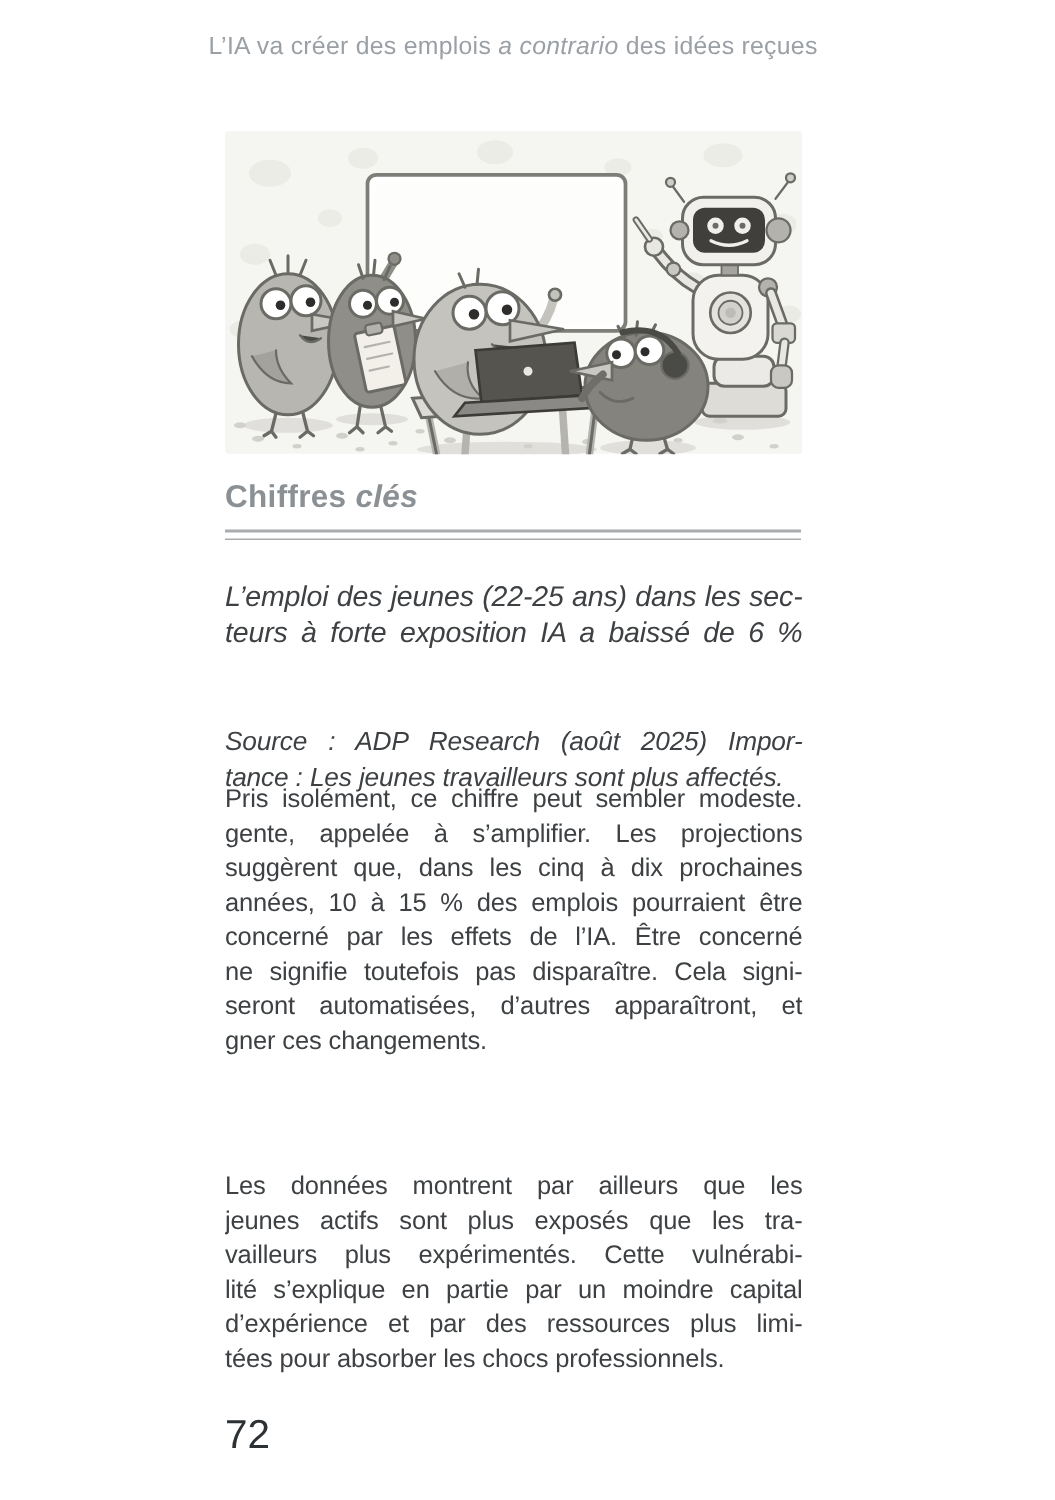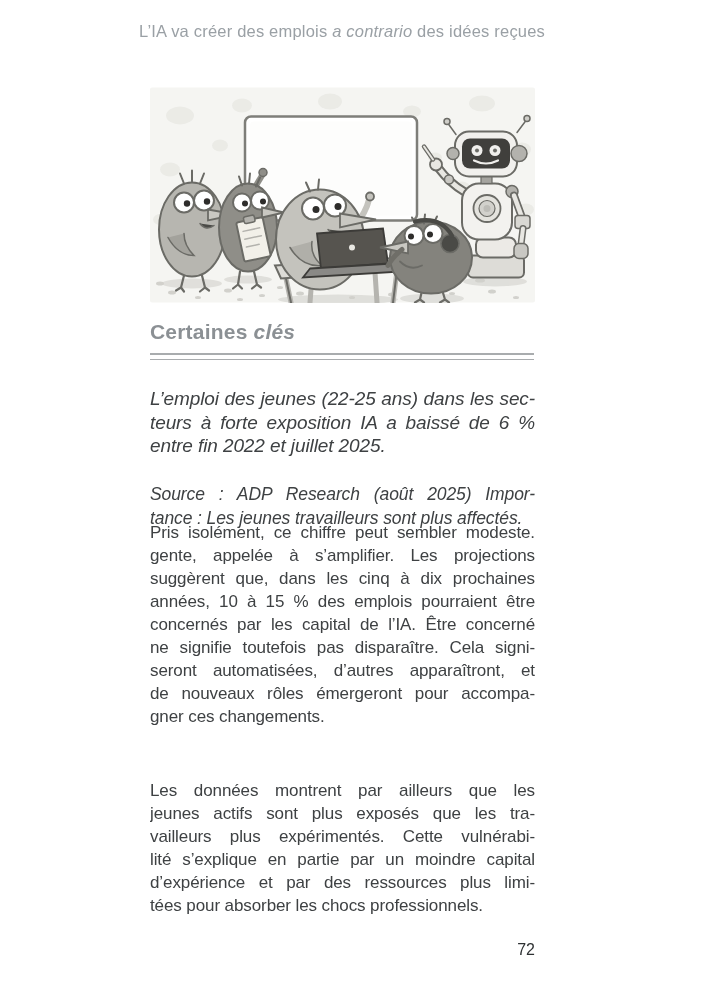--- a/index.html
+++ b/index.html
@@ -48,21 +48,21 @@
   .body-para .jline{height:23px;line-height:23px;}
   .body-para-1{top:521px;}
   .body-para-2{top:779px;}
   .jline{
     text-align:justify;text-align-last:justify;
     overflow:hidden;white-space:nowrap;letter-spacing:-0.1px;
   }
   .jline-end{text-align:left;text-align-last:left;}
   .page-number{
     position:absolute;left:150px;top:941px;width:385px;
-    text-align:right;font-size:16px;color:var(--page-number-color);
+    text-align:left;font-size:27px;color:var(--page-number-color);
   }
 </style>
 </head>
 <body>
 
 <div class="running-header">
   <span>L’IA va créer des emplois </span><em>a contrario</em><span> des idées reçues</span>
 </div>
 
 <figure class="illustration" role="img" aria-label="Quatre oiseaux de dessin animé et un robot souriant devant un tableau blanc ; un ordinateur portable est posé sur une table">
@@ -225,45 +225,43 @@
       <path d="M258,154 L230,160 L258,166 Z" fill="#c9c8c2" stroke-width="1.8"></path>
       <path d="M250,174 Q260,184 272,178" fill="none" stroke-width="1.8"></path>
       <path d="M252,162 Q242,170 238,178" fill="none" stroke-width="5" stroke="#6f6e68"></path>
       <circle cx="300" cy="156" r="9" fill="#4a4a46" stroke-width="1.5"></circle>
       <path d="M265,134 Q290,128 302,148" fill="none" stroke="#4a4a46" stroke-width="4"></path>
     </g>
   </svg>
 </figure>
 
 <h2 class="section-heading">
-  <span>Certaines </span><em>clés</em>
+  <span>Chiffres </span><em>clés</em>
 </h2>
 
 <div class="double-rule"></div>
 
 <div class="para em key-figure">
     <div class="jline">L’emploi des jeunes (22-25 ans) dans les sec-</div>
     <div class="jline">teurs à forte exposition IA a baissé de 6 %</div>
-    <div class="jline jline-end">entre fin 2022 et juillet 2025.</div>
   </div>
 
 <div class="para em source">
     <div class="jline">Source : ADP Research (août 2025) Impor-</div>
     <div class="jline jline-end">tance : Les jeunes travailleurs sont plus affectés.</div>
   </div>
 
 <div class="para body-para body-para-1">
     <div class="jline">Pris isolément, ce chiffre peut sembler modeste.</div>
     <div class="jline">gente, appelée à s’amplifier. Les projections</div>
     <div class="jline">suggèrent que, dans les cinq à dix prochaines</div>
     <div class="jline">années, 10 à 15 % des emplois pourraient être</div>
-    <div class="jline">concernés par les capital de l’IA. Être concerné</div>
+    <div class="jline">concerné par les effets de l’IA. Être concerné</div>
     <div class="jline">ne signifie toutefois pas disparaître. Cela signi-</div>
     <div class="jline">seront automatisées, d’autres apparaîtront, et</div>
-    <div class="jline">de nouveaux rôles émergeront pour accompa-</div>
     <div class="jline jline-end">gner ces changements.</div>
   </div>
 
 <div class="para body-para body-para-2">
     <div class="jline">Les données montrent par ailleurs que les</div>
     <div class="jline">jeunes actifs sont plus exposés que les tra-</div>
     <div class="jline">vailleurs plus expérimentés. Cette vulnérabi-</div>
     <div class="jline">lité s’explique en partie par un moindre capital</div>
     <div class="jline">d’expérience et par des ressources plus limi-</div>
     <div class="jline jline-end">tées pour absorber les chocs professionnels.</div>

